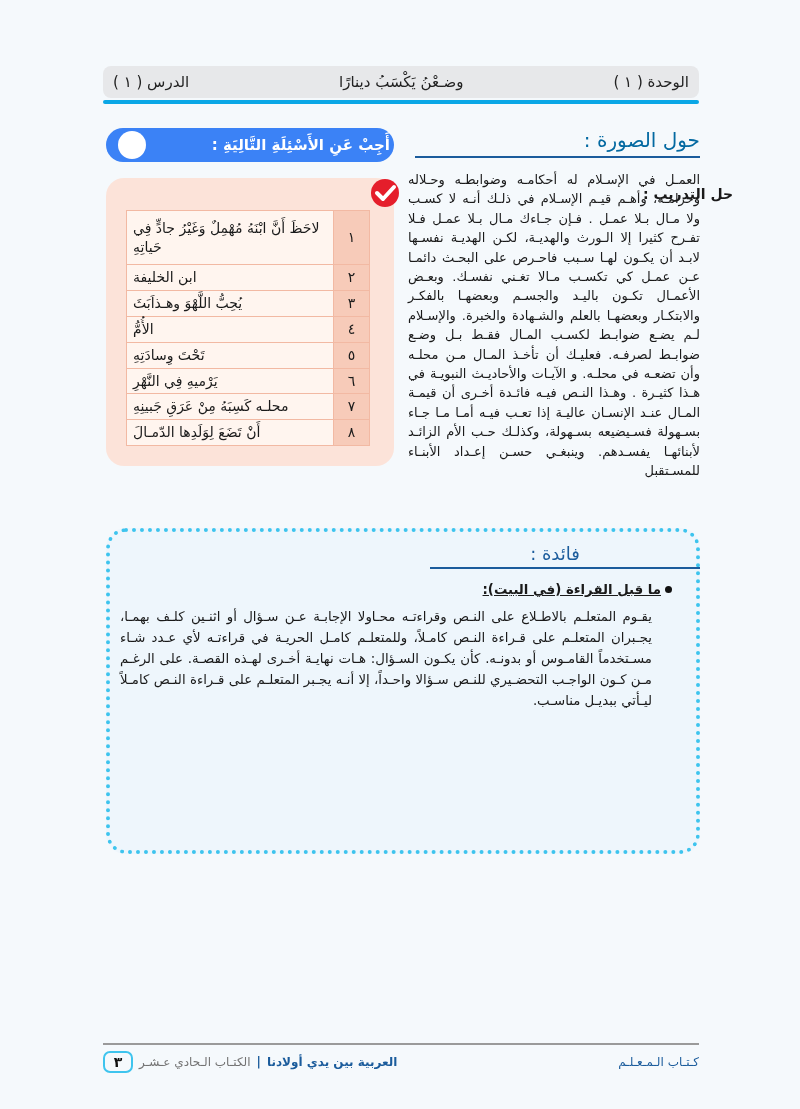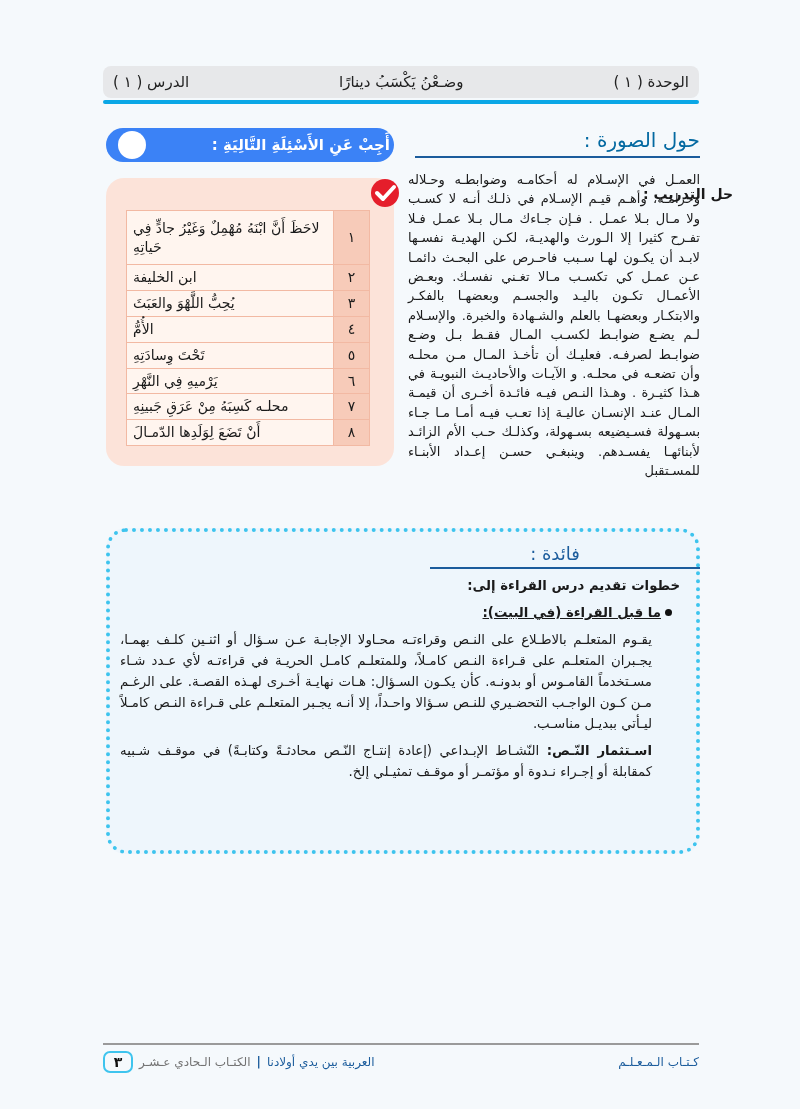--- a/index.html
+++ b/index.html
@@ -103,21 +103,21 @@
     <tr>
         <td class="num">١</td>
         <td class="ans" style="height:54px">لاحَظَ أَنَّ ابْنَهُ مُهْمِلٌ وَغَيْرُ جادٍّ فِي حَياتِهِ</td>
       </tr>
     <tr>
         <td class="num">٢</td>
         <td class="ans">ابن الخليفة</td>
       </tr>
     <tr>
         <td class="num">٣</td>
-        <td class="ans">يُحِبُّ اللَّهْوَ والعَبَثَ</td>
+        <td class="ans">يُحِبُّ اللَّهْوَ وهـذاَبَثَ</td>
       </tr>
     <tr>
         <td class="num">٤</td>
         <td class="ans">الأُمُّ</td>
       </tr>
     <tr>
         <td class="num">٥</td>
         <td class="ans">تَحْتَ وِسادَتِهِ</td>
       </tr>
     <tr>
@@ -133,34 +133,29 @@
         <td class="ans">أَنْ تَضَعَ لِوَلَدِها الدّمـالَ</td>
       </tr>
   </tbody>
 </table>
 
 <div class="tip-box"></div>
 <div class="tip-title">
   <span>فائدة :</span>
 </div>
 <div class="tip-content">
-  <div class="steps">خطوات تقديم درس القراءة إلى:</div>
   <div class="bullet">
     <span class="dot"></span>
     <span class="t">ما قبل القراءة (في البيت):</span>
   </div>
   <p style="margin-bottom:6px">يقـوم المتعلـم بالاطـلاع على النـص وقراءتـه محـاولا الإجابـة عـن سـؤال أو اثنـين كلـف بهمـا، يجـبران المتعلـم على قـراءة النـص كامـلاً، وللمتعلـم كامـل الحريـة في قراءتـه لأي عـدد شـاء مسـتخدماً القامـوس أو بدونـه. كأن يكـون السـؤال: هـات نهايـة أخـرى لهـذه القصـة. على الرغـم مـن كـون الواجـب التحضـيري للنـص سـؤالا واحـداً، إلا أنـه يجـبر المتعلـم على قـراءة النـص كامـلاً ليـأتي ببديـل مناسـب.</p>
-  <p>
-    <b>اسـتثمار النّـص:</b>
-    <span>النّشـاط الإبـداعي (إعادة إنتـاج النّـص محادثـةً وكتابـةً) في موقـف شـبيه كمقابلة أو إجـراء نـدوة أو مؤتمـر أو موقـف تمثيـلي إلخ.</span>
-  </p>
 </div>
 
 <div class="footer-line"></div>
 <div class="footer">
   <span>كـتـاب الـمـعـلـم</span>
   <span class="left">
-    <span style="font-weight:normal">العربية بين يدي أولادنا</span>
+    <span style="font-weight:bold">العربية بين يدي أولادنا</span>
     <span class="sep">|</span>
     <span style="color:#737373">الكتـاب الـحادي عـشـر</span>
     <span class="page-num">٣</span>
   </span>
 </div>
 
 </body></html>

